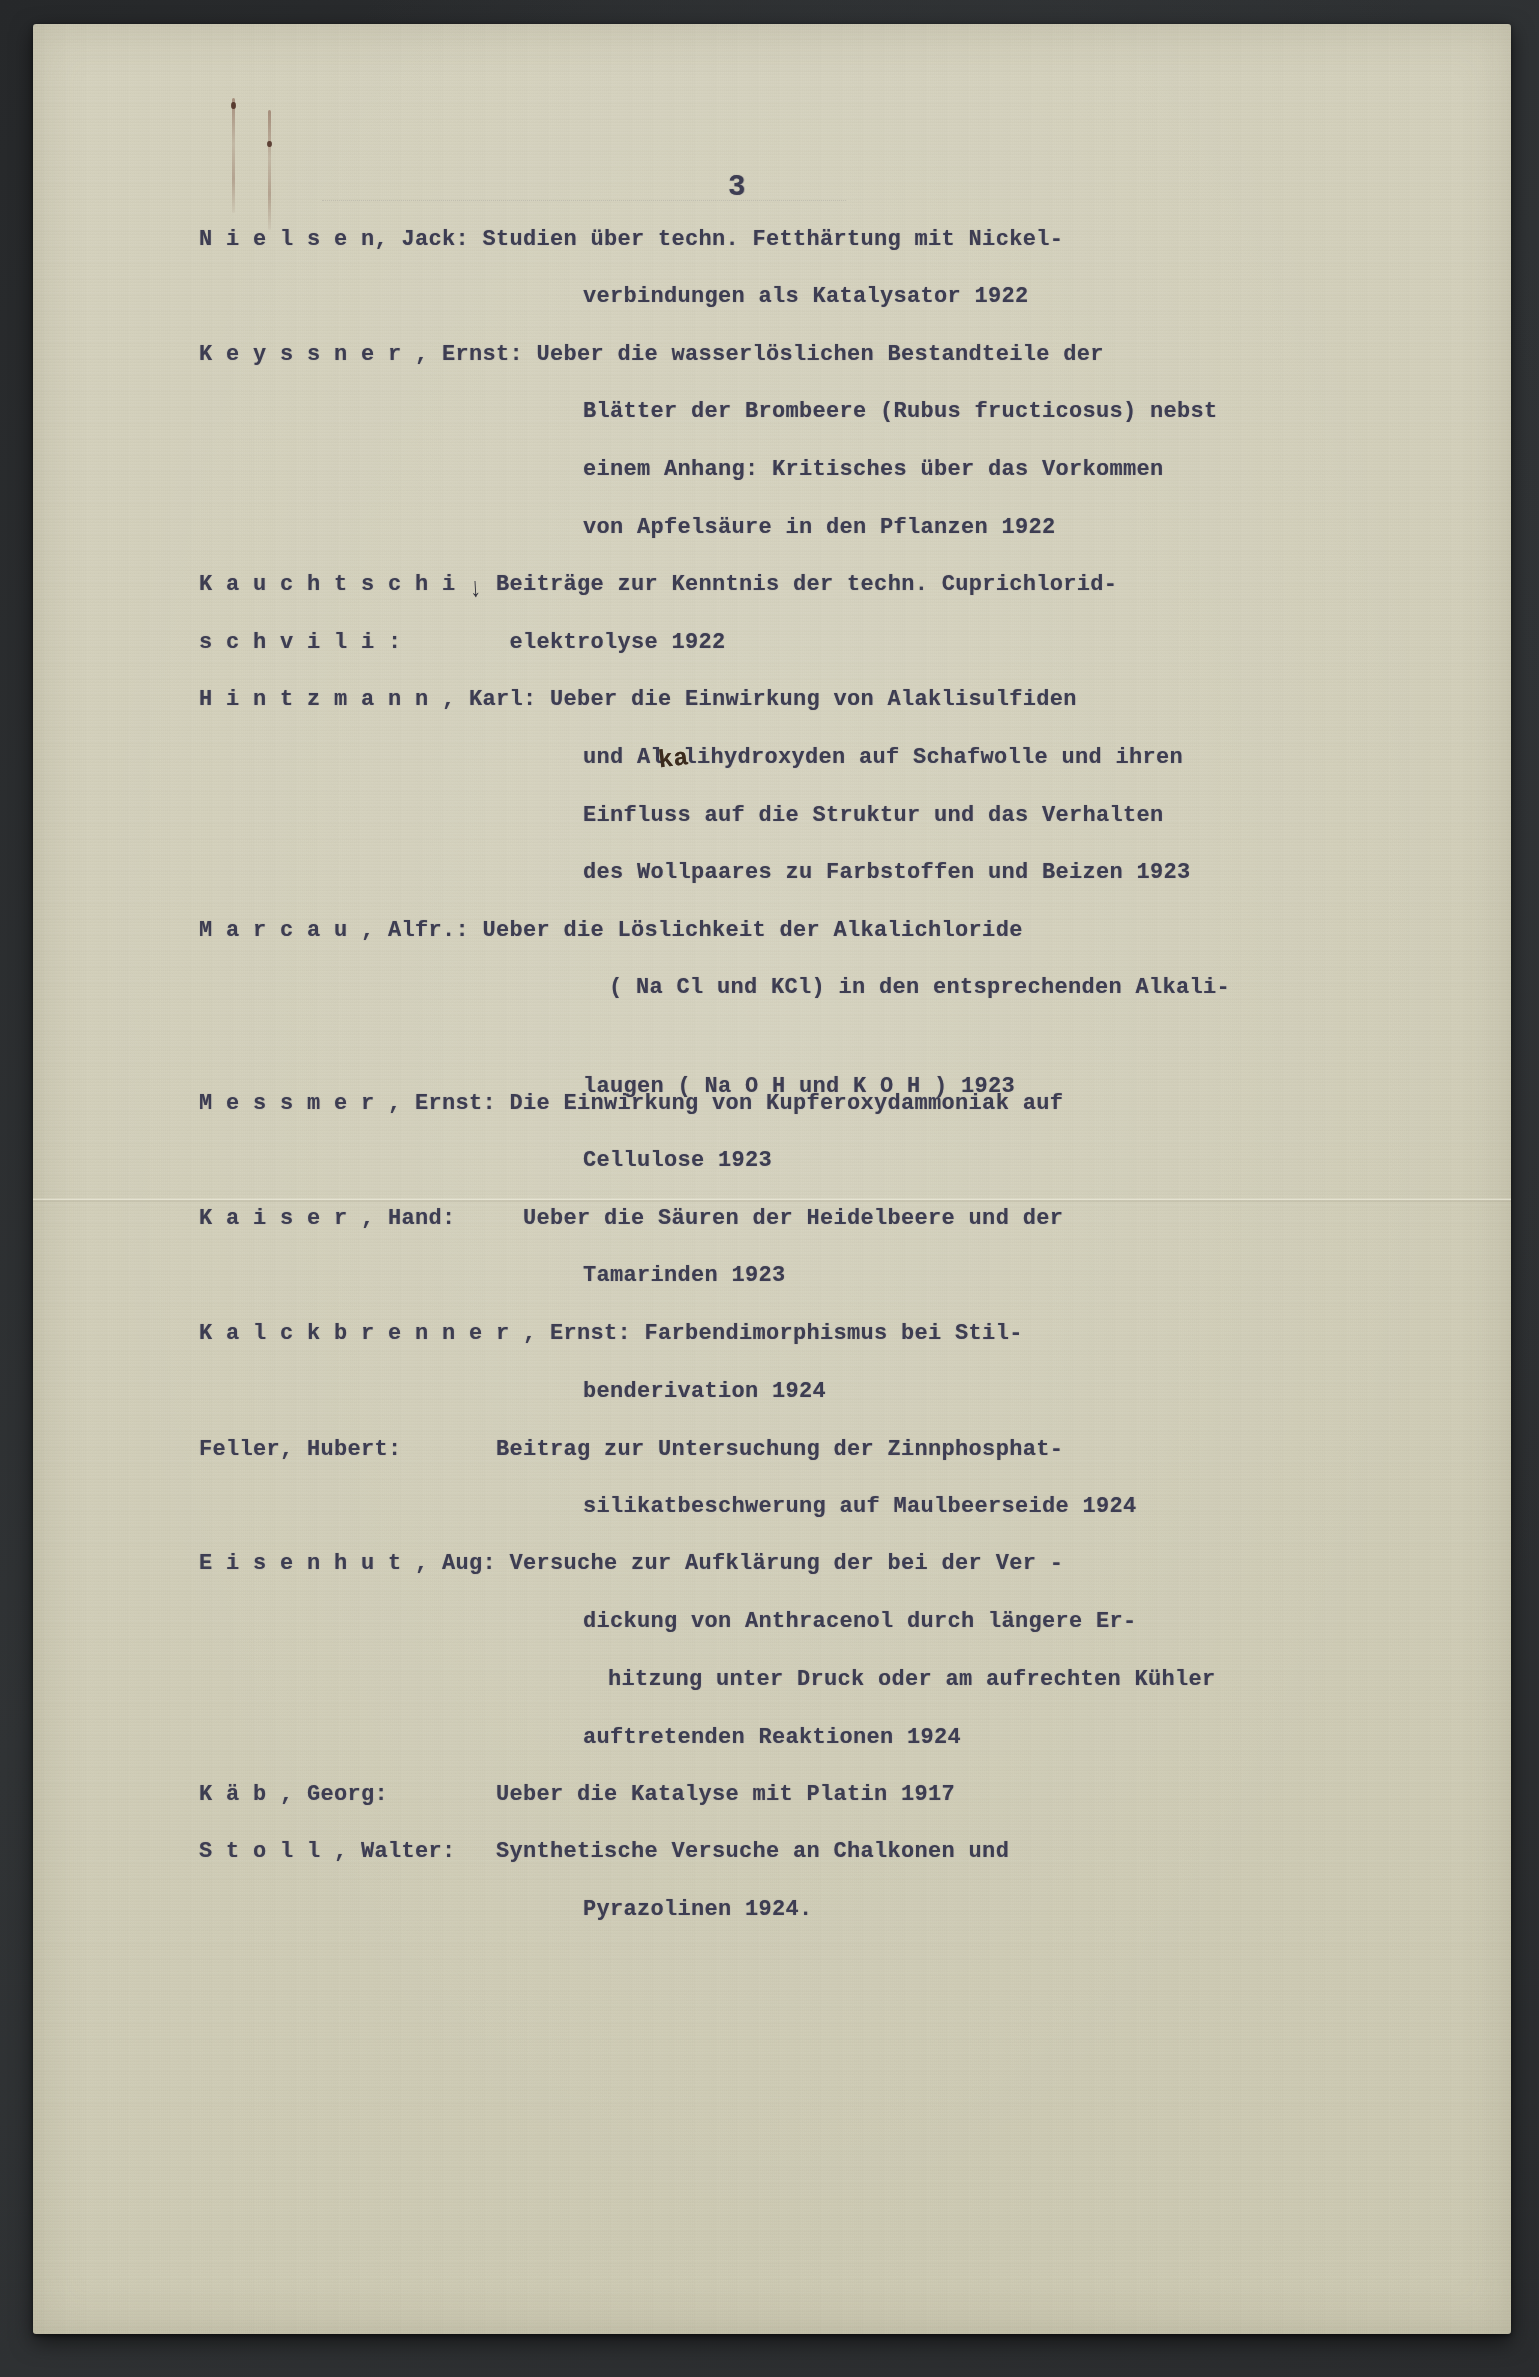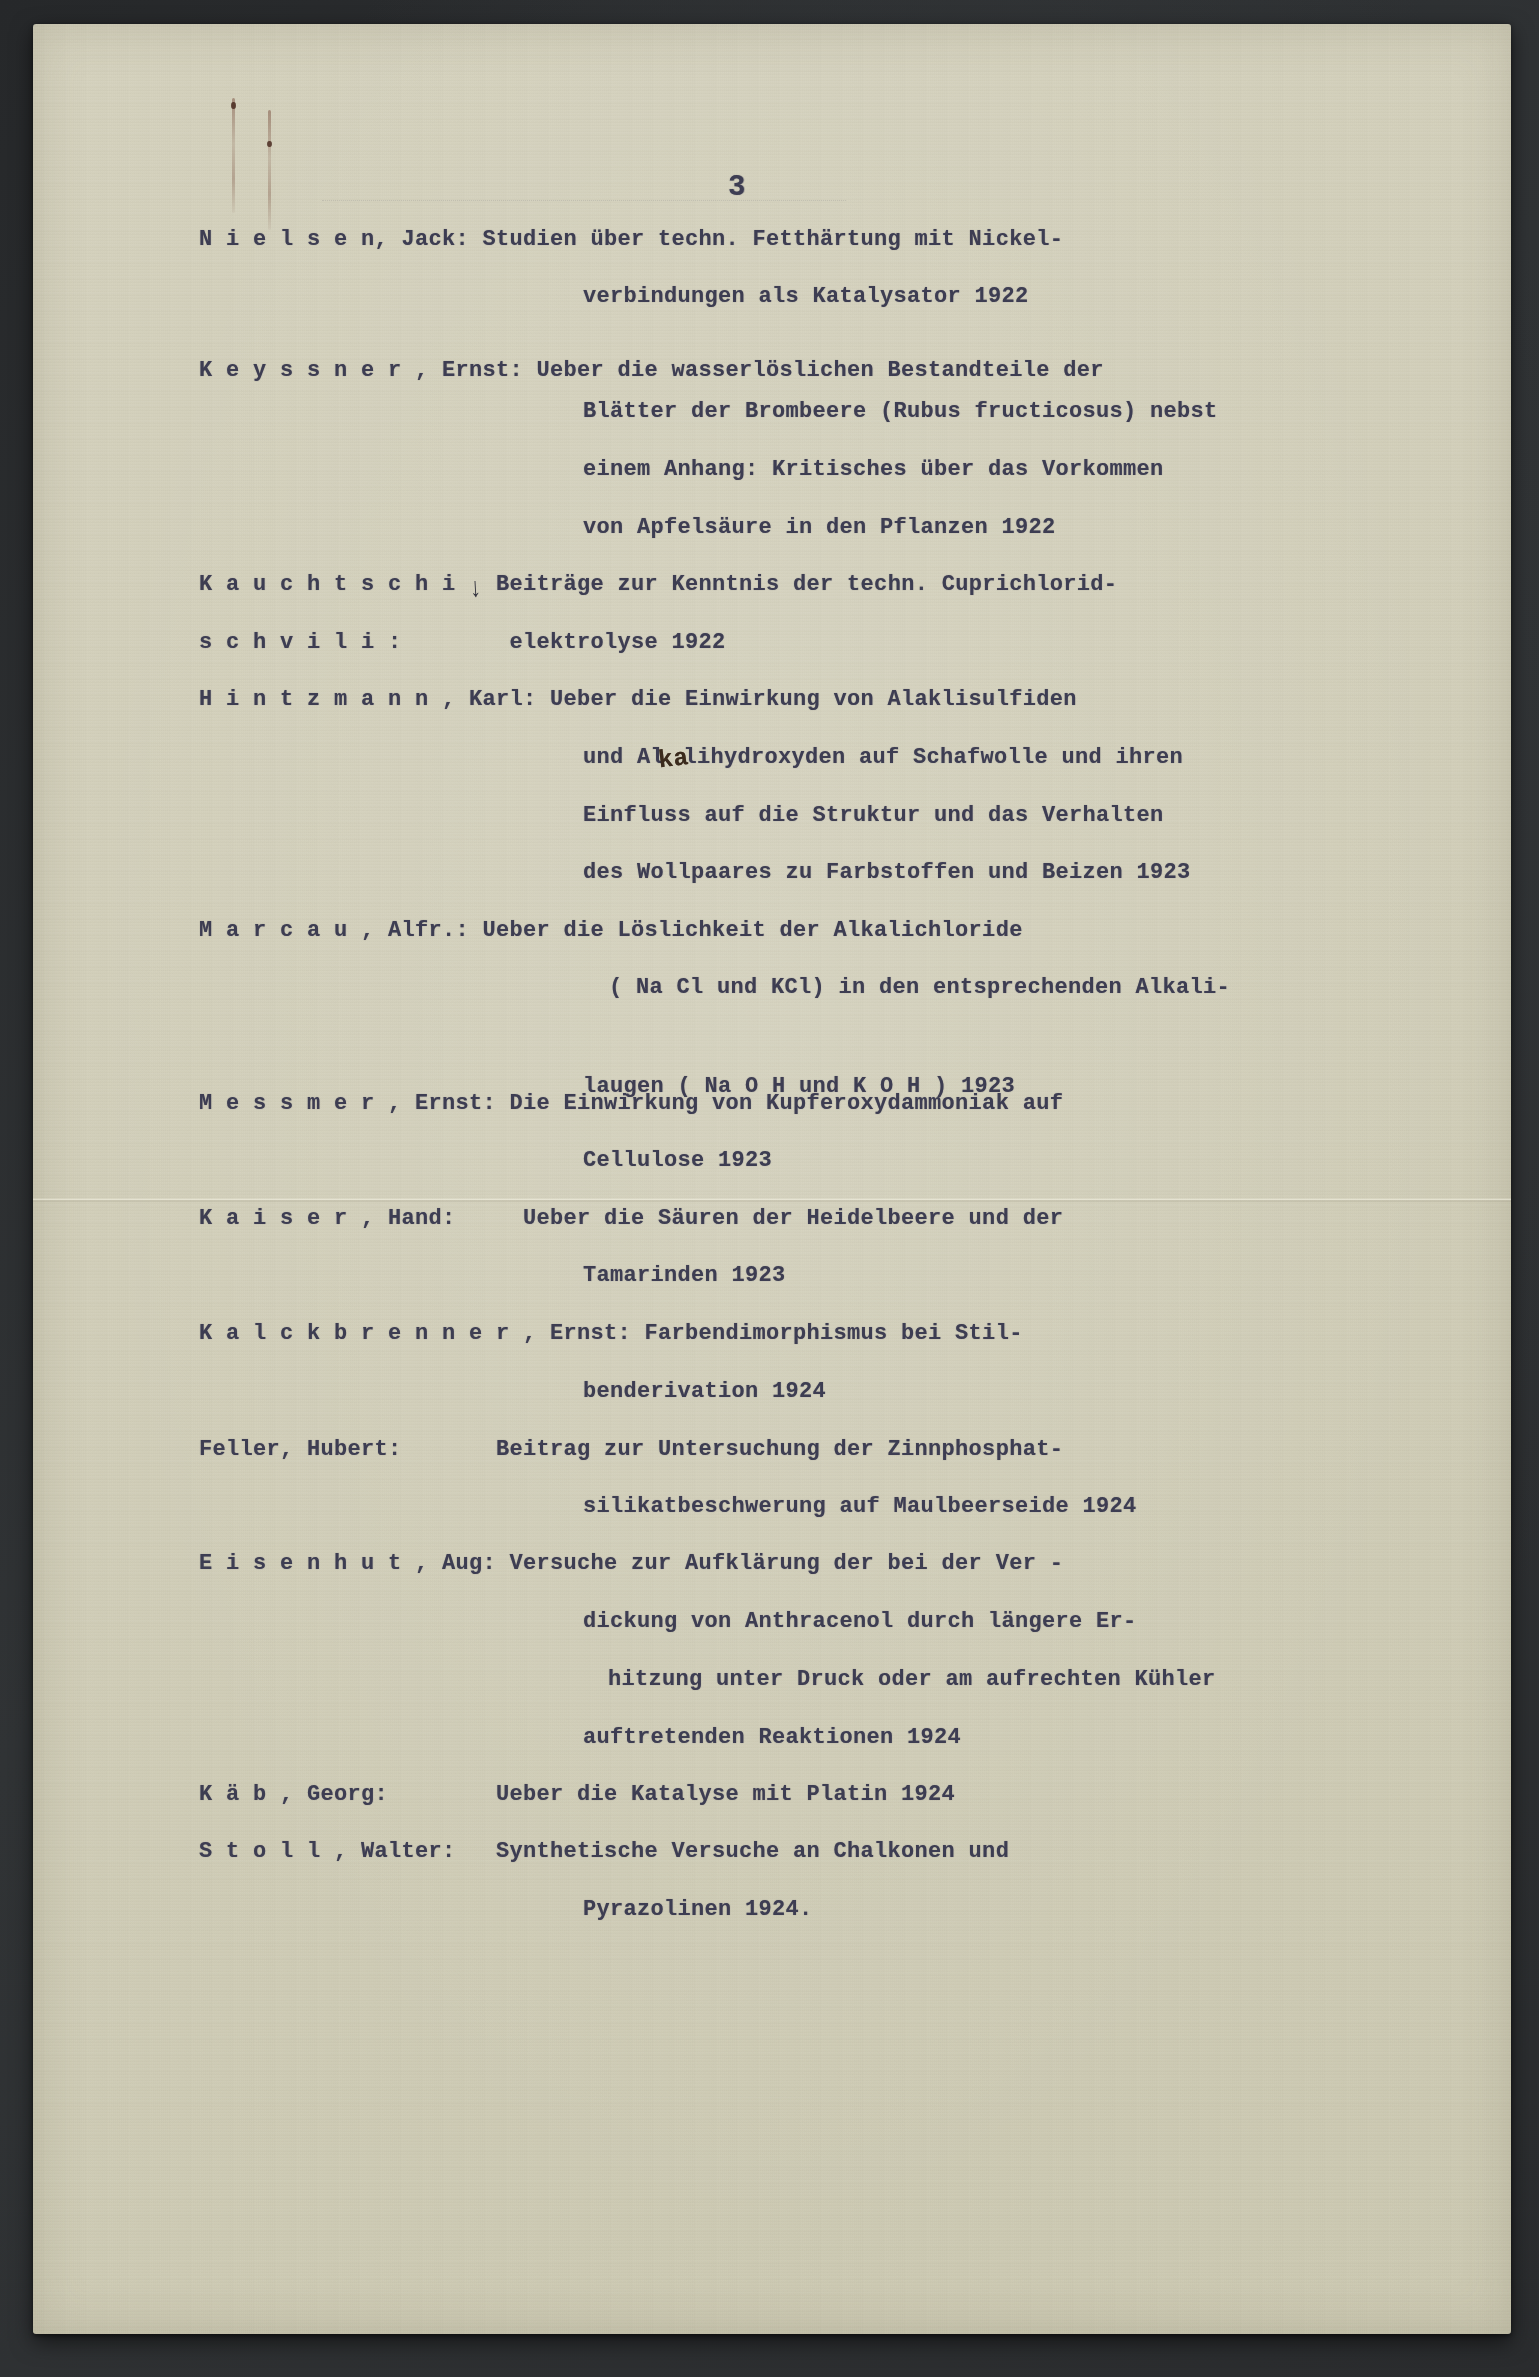--- a/index.html
+++ b/index.html
@@ -98,21 +98,21 @@
 
 <div class="photo">
   <div class="paper">
     <div class="scuff s1"></div>
     <div class="scuff s2"></div>
     <div class="ghost"></div>
     <div class="pagenum">3</div>
     <div class="lines">
         <div class="line" style="left: 166px; top: 205px;"><span>N i e l s e n, Jack: Studien über techn. Fetthärtung mit Nickel-</span></div>
         <div class="line" style="left: 550px; top: 262px;"><span>verbindungen als Katalysator 1922</span></div>
-        <div class="line" style="left: 166px; top: 336px;"><span>K e y s s n e r , Ernst: Ueber die wasserlöslichen Bestandteile der</span></div>
+        <div class="line" style="left: 166px; top: 320px;"><span>K e y s s n e r , Ernst: Ueber die wasserlöslichen Bestandteile der</span></div>
         <div class="line" style="left: 550px; top: 377px;"><span>Blätter der Brombeere (Rubus fructicosus) nebst</span></div>
         <div class="line" style="left: 550px; top: 435px;"><span>einem Anhang: Kritisches über das Vorkommen</span></div>
         <div class="line" style="left: 550px; top: 493px;"><span>von Apfelsäure in den Pflanzen 1922</span></div>
         <div class="line" style="left: 166px; top: 550px;"><span>K a u c h t s c h i </span><span class="hand-mark">↓</span><span> Beiträge zur Kenntnis der techn. Cuprichlorid-</span></div>
         <div class="line" style="left: 166px; top: 608px;"><span>s c h v i l i :        elektrolyse 1922</span></div>
         <div class="line" style="left: 166px; top: 665px;"><span>H i n t z m a n n , Karl: Ueber die Einwirkung von Alaklisulfiden</span></div>
         <div class="line" style="left: 550px; top: 723px;"><span>und Al</span><span class="hand-overwrite">ka</span><span>lihydroxyden auf Schafwolle und ihren</span></div>
         <div class="line" style="left: 550px; top: 781px;"><span>Einfluss auf die Struktur und das Verhalten</span></div>
         <div class="line" style="left: 550px; top: 838px; text-align: center;"><span>des Wollpaares zu Farbstoffen und Beizen 1923</span></div>
         <div class="line" style="left: 166px; top: 896px;"><span>M a r c a u , Alfr.: Ueber die Löslichkeit der Alkalichloride</span></div>
@@ -123,20 +123,20 @@
         <div class="line" style="left: 166px; top: 1184px;"><span>K a i s e r , Hand:     Ueber die Säuren der Heidelbeere und der</span></div>
         <div class="line" style="left: 550px; top: 1241px;"><span>Tamarinden 1923</span></div>
         <div class="line" style="left: 166px; top: 1299px;"><span>K a l c k b r e n n e r , Ernst: Farbendimorphismus bei Stil-</span></div>
         <div class="line" style="left: 550px; top: 1357px;"><span>benderivation 1924</span></div>
         <div class="line" style="left: 166px; top: 1415px;"><span>Feller, Hubert:       Beitrag zur Untersuchung der Zinnphosphat-</span></div>
         <div class="line" style="left: 550px; top: 1472px;"><span>silikatbeschwerung auf Maulbeerseide 1924</span></div>
         <div class="line" style="left: 166px; top: 1529px;"><span>E i s e n h u t , Aug: Versuche zur Aufklärung der bei der Ver -</span></div>
         <div class="line" style="left: 550px; top: 1587px;"><span>dickung von Anthracenol durch längere Er-</span></div>
         <div class="line" style="left: 550px; top: 1645px; margin-left: 25px;"><span>hitzung unter Druck oder am aufrechten Kühler</span></div>
         <div class="line" style="left: 550px; top: 1703px;"><span>auftretenden Reaktionen 1924</span></div>
-        <div class="line" style="left: 166px; top: 1760px;"><span>K ä b , Georg:        Ueber die Katalyse mit Platin 1924</span></div>
+        <div class="line" style="left: 166px; top: 1760px;"><span>K ä b , Georg:        Ueber die Katalyse mit Platin 1917</span></div>
         <div class="line" style="left: 166px; top: 1817px;"><span>S t o l l , Walter:   Synthetische Versuche an Chalkonen und</span></div>
         <div class="line" style="left: 550px; top: 1875px;"><span>Pyrazolinen 1924.</span></div>
       </div>
     <div class="crease"></div>
   </div>
 </div>
 
 
 </body></html>

